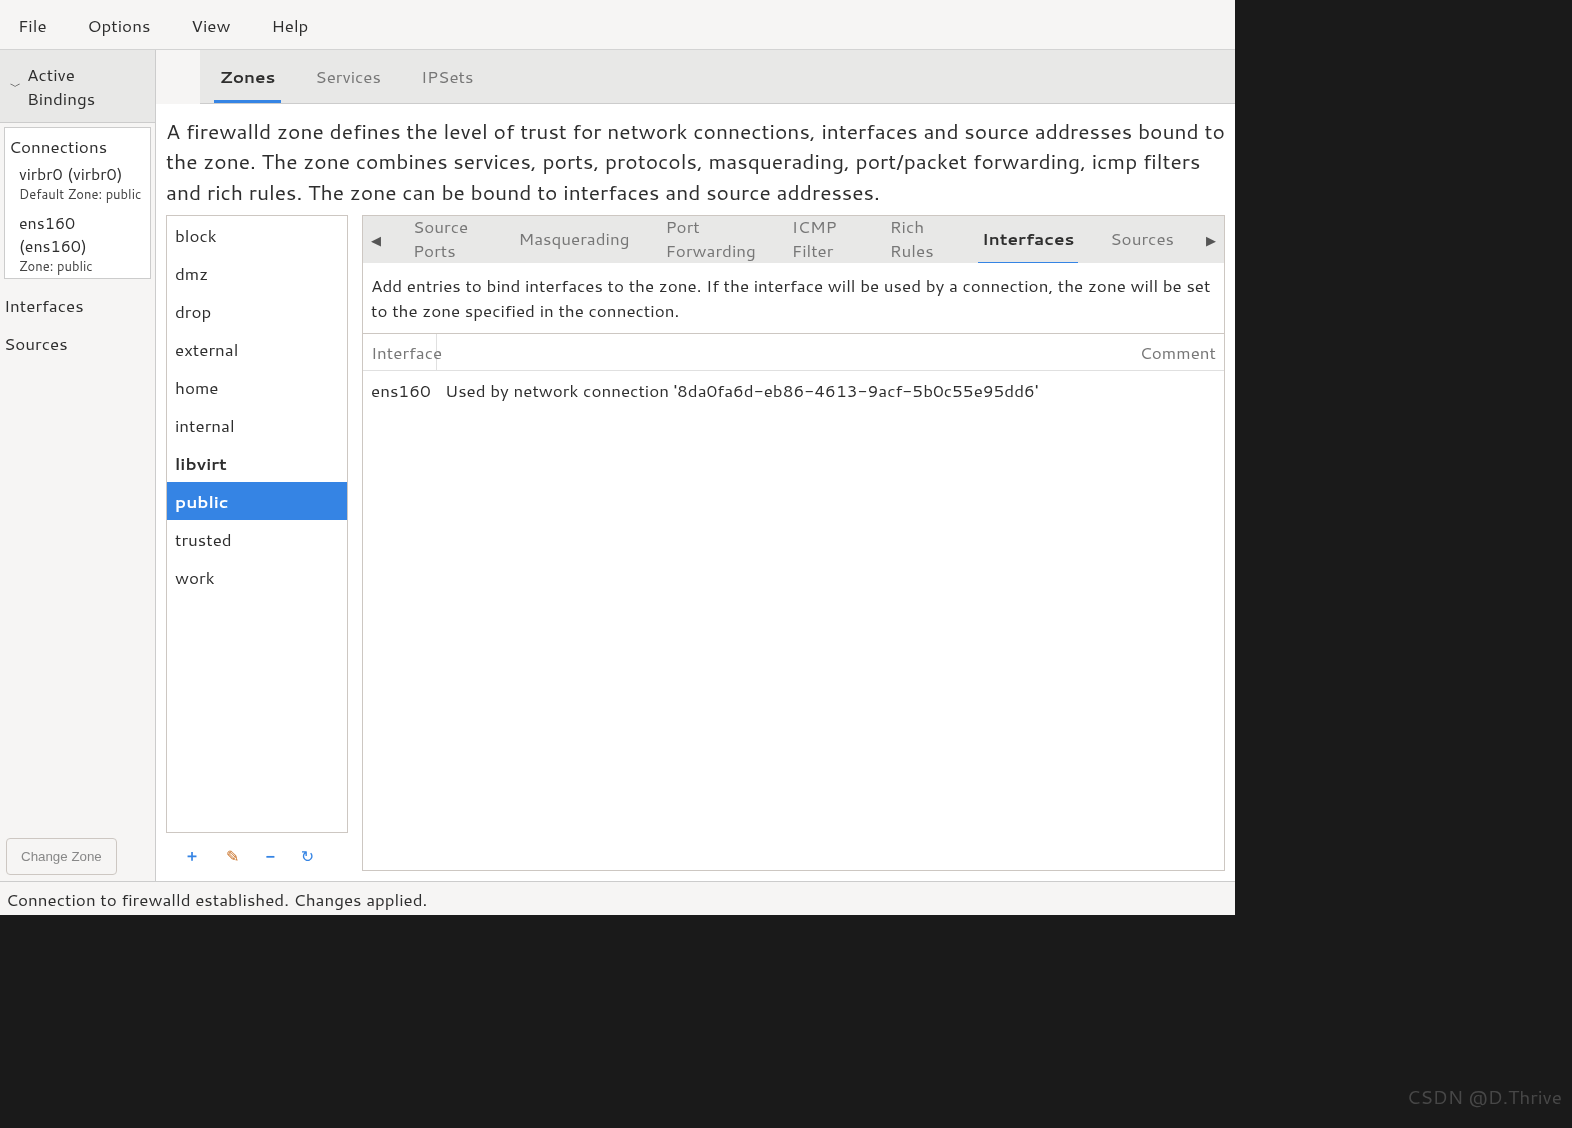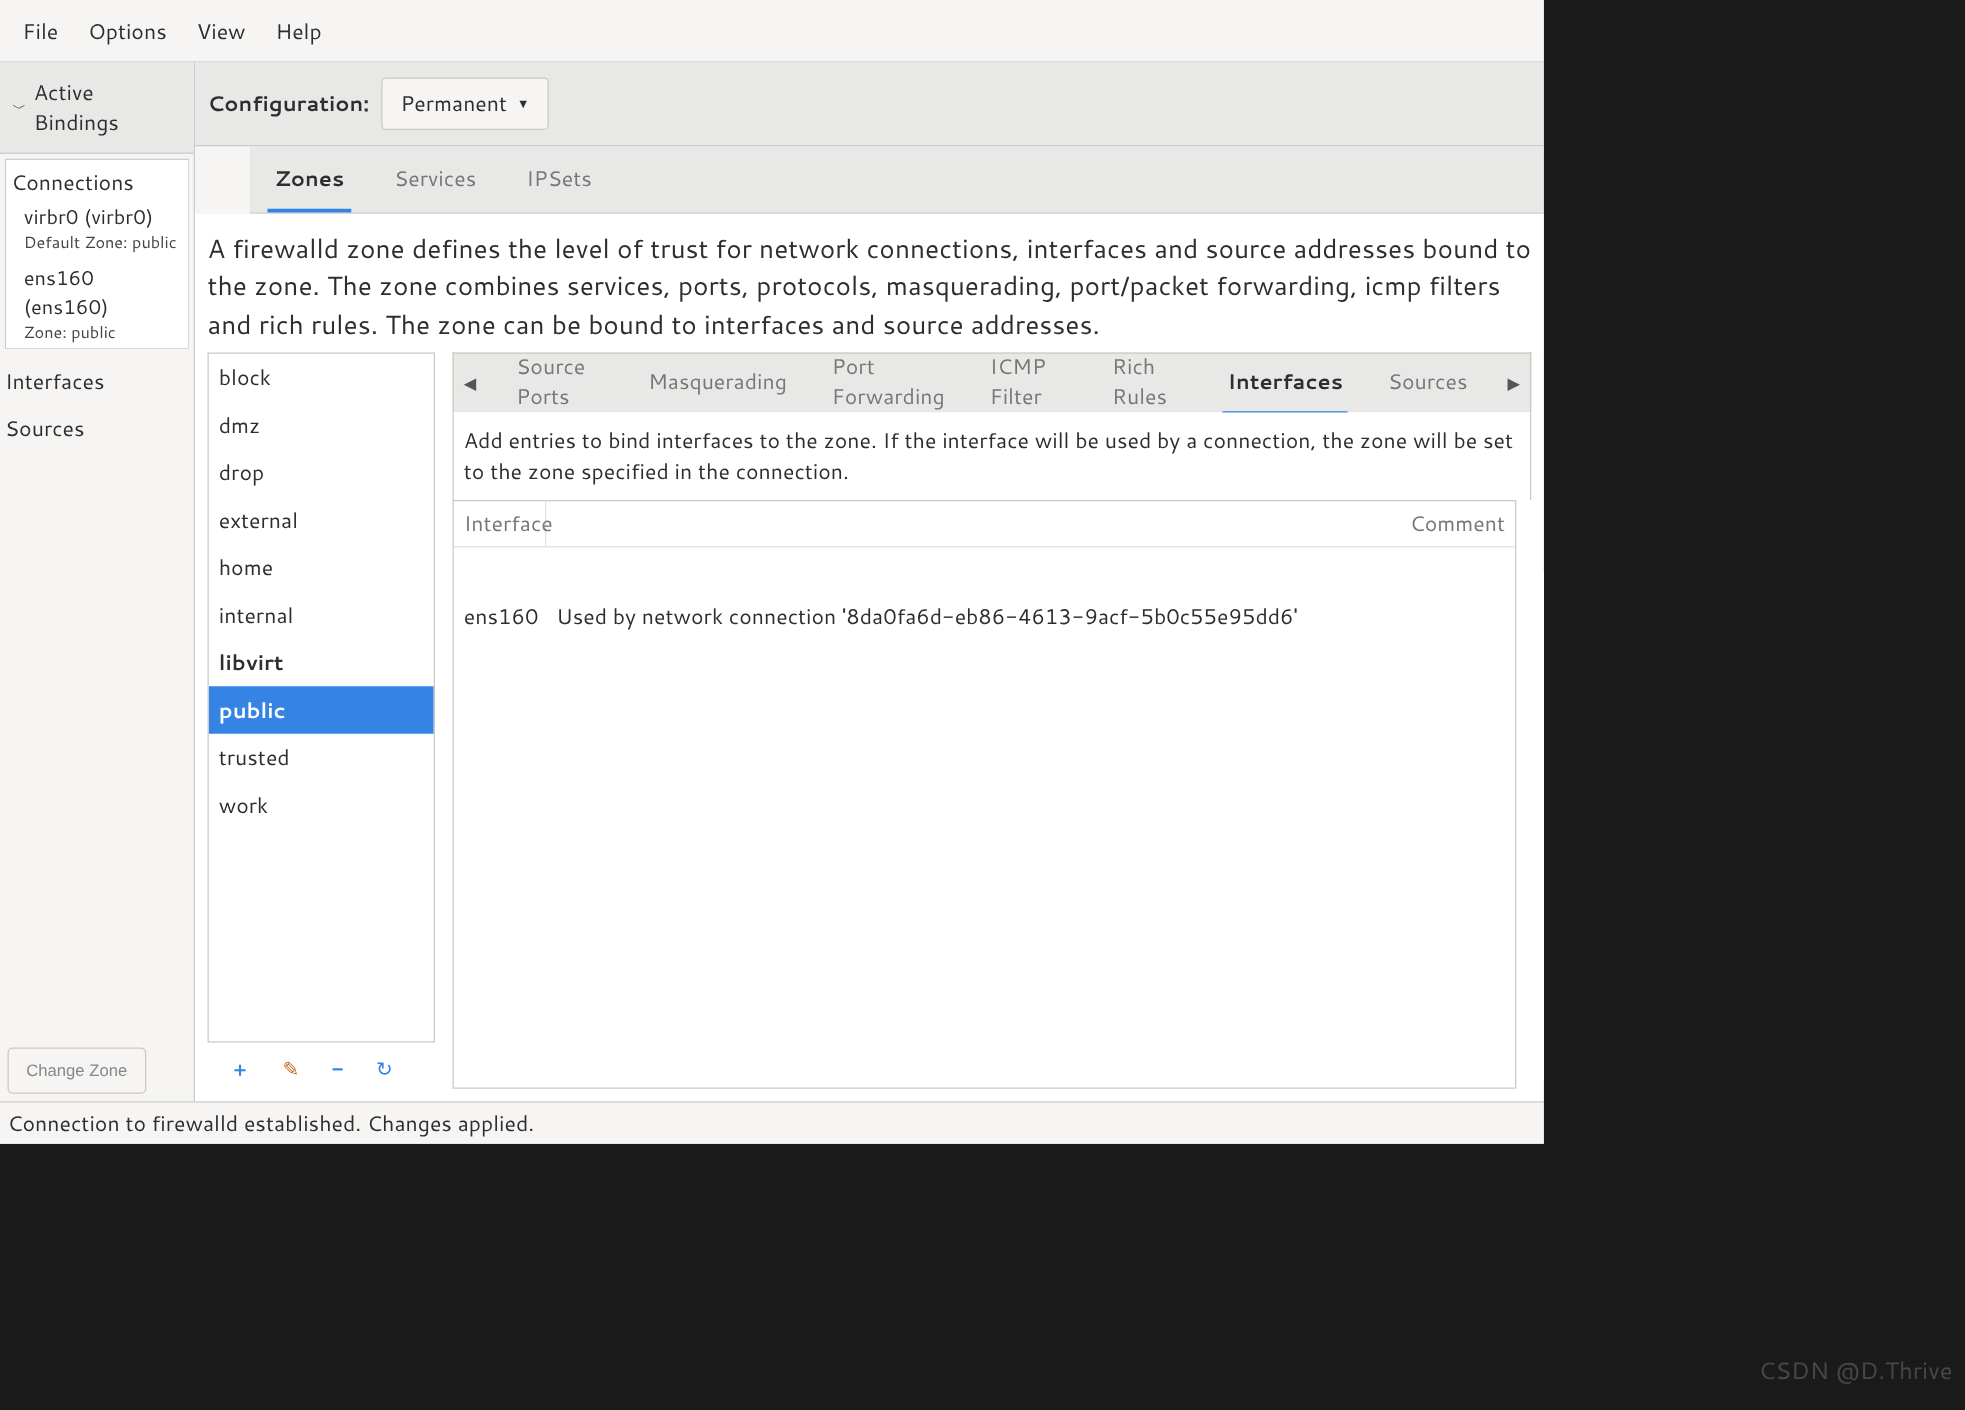--- a/index.html
+++ b/index.html
@@ -1,21 +1,21 @@
 <!DOCTYPE html>
 <html><head>
 <meta charset="utf-8">
 <style>
 * { box-sizing: border-box; margin: 0; padding: 0; }
 body { font-family: "Cantarell", "Segoe UI", sans-serif; font-size: 17px; color: #2e2e2e; background: #1a1a1a; width: 1572px; height: 1128px; overflow: hidden; }
 .window { background: #f6f5f4; width: 1235px; height: 915px; display: flex; flex-direction: column; position: relative; }
 .titlebar { background: #e8e8e7; border-bottom: 1px solid #cdc7c2; height: 46px; display: flex; align-items: center; justify-content: center; position: relative; }
 .titlebar .title { font-weight: bold; font-size: 17px; }
 .titlebar .close { position: absolute; right: 14px; font-size: 17px; cursor: pointer; color: #444; font-weight: bold; }
-.menubar { background: #f6f5f4; height: 50px; display: flex; align-items: center; padding: 0 6px; gap: 0; border-bottom: 1px solid #d3d3d3; }
+.menubar { background: #f6f5f4; height: 50px; display: flex; align-items: center; padding: 0 6px; gap: 17px; border-bottom: 1px solid #d3d3d3; }
 .menubar .mitem { padding: 4px 12px; cursor: pointer; }
 .content { flex: 1; display: flex; min-height: 0; }
 .sidebar { width: 156px; display: flex; flex-direction: column; border-right: 1px solid #ccc; }
 .ab-header { display: flex; align-items: center; gap: 6px; padding: 12px 10px; background: #e8e8e7; border-bottom: 1px solid #ccc; cursor: pointer; }
 .ab-header .chev { font-size: 11px; }
 .conn-box { background: #fff; border: 1px solid #ccc; margin: 4px; flex: 0 0 auto; height: 152px; overflow: auto; }
 .conn-title { padding: 6px 4px 2px 4px; font-size: 17px; }
 .conn-item { padding: 2px 4px 0 14px; font-size: 16px; }
 .conn-sub { padding: 0 4px 6px 14px; font-size: 13px; color: #444; }
 .side-label { padding: 10px 4px 4px 4px; font-size: 17px; }
@@ -41,21 +41,21 @@
 .ico-plus { color: #3584e4; font-weight: bold; }
 .ico-edit { color: #c76c1f; }
 .ico-minus { color: #3584e4; font-weight: bold; }
 .ico-refresh { color: #3584e4; }
 .detail { flex: 1; display: flex; flex-direction: column; min-width: 0; }
 .subtabbar { display: flex; align-items: center; background: #e8e8e7; border: 1px solid #cdc7c2; border-bottom: none; padding: 0 8px; gap: 28px; height: 48px; }
 .subtabbar .arrow { font-size: 13px; cursor: pointer; color: #555; }
 .subtabbar .stab { color: #777; cursor: pointer; padding: 12px 4px; border-bottom: 3px solid transparent; }
 .subtabbar .stab.active { color: #2e2e2e; font-weight: bold; border-bottom-color: #3584e4; }
 .detail-desc { padding: 10px 8px; font-size: 17px; line-height: 1.45; border-left: 1px solid #cdc7c2; border-right: 1px solid #cdc7c2; background: #fff; }
-.iface-table { flex: 1; border: 1px solid #cdc7c2; background: #fff; margin: 0 12px 0 0; display: flex; flex-direction: column; overflow: auto; gap: 36px; }
+.iface-table { flex: 1; border: 1px solid #cdc7c2; background: #fff; margin: 0 0 0 0; display: flex; flex-direction: column; overflow: auto; }
 .iface-head { display: flex; border-bottom: 1px solid #e0e0e0; }
 .iface-head div { padding: 6px 8px; color: #777; border-right: 1px solid #e0e0e0; }
 .iface-head .col-i { width: 74px; }
 .iface-head .col-c { flex: 1; border-right: none; text-align: right; }
 .iface-row { display: flex; }
 .iface-row div { padding: 7px 8px; }
 .iface-row .col-i { width: 74px; }
 .iface-row .col-c { flex: 1; }
 .detail-buttons { display: flex; gap: 10px; padding: 10px 0 0 0; }
 .btn { background: #f6f5f4; border: 1px solid #cdc7c2; border-radius: 4px; padding: 9px 24px; cursor: pointer; }
@@ -89,27 +89,20 @@
         <div class="conn-sub">Zone: public</div>
       </div>
       <div class="side-label">Interfaces</div>
       <div class="side-label">Sources</div>
       <div class="sidebar-footer">
         <button class="change-zone">Change Zone</button>
       </div>
     </div>
 
     <div class="main">
-      <div class="toolbar">
-        <label>Configuration:</label>
-        <div class="config-select">
-          <span>Permanent</span>
-          <span class="tri">▼</span>
-        </div>
-      </div>
 
       <div class="tabbar">
         <div class="tab active">Zones</div>
         <div class="tab">Services</div>
         <div class="tab">IPSets</div>
       </div>
 
       <div class="zone-desc">A firewalld zone defines the level of trust for network connections, interfaces and source addresses bound to the zone. The zone combines services, ports, protocols, masquerading, port/packet forwarding, icmp filters and rich rules. The zone can be bound to interfaces and source addresses.</div>
 
       <div class="zone-row">

